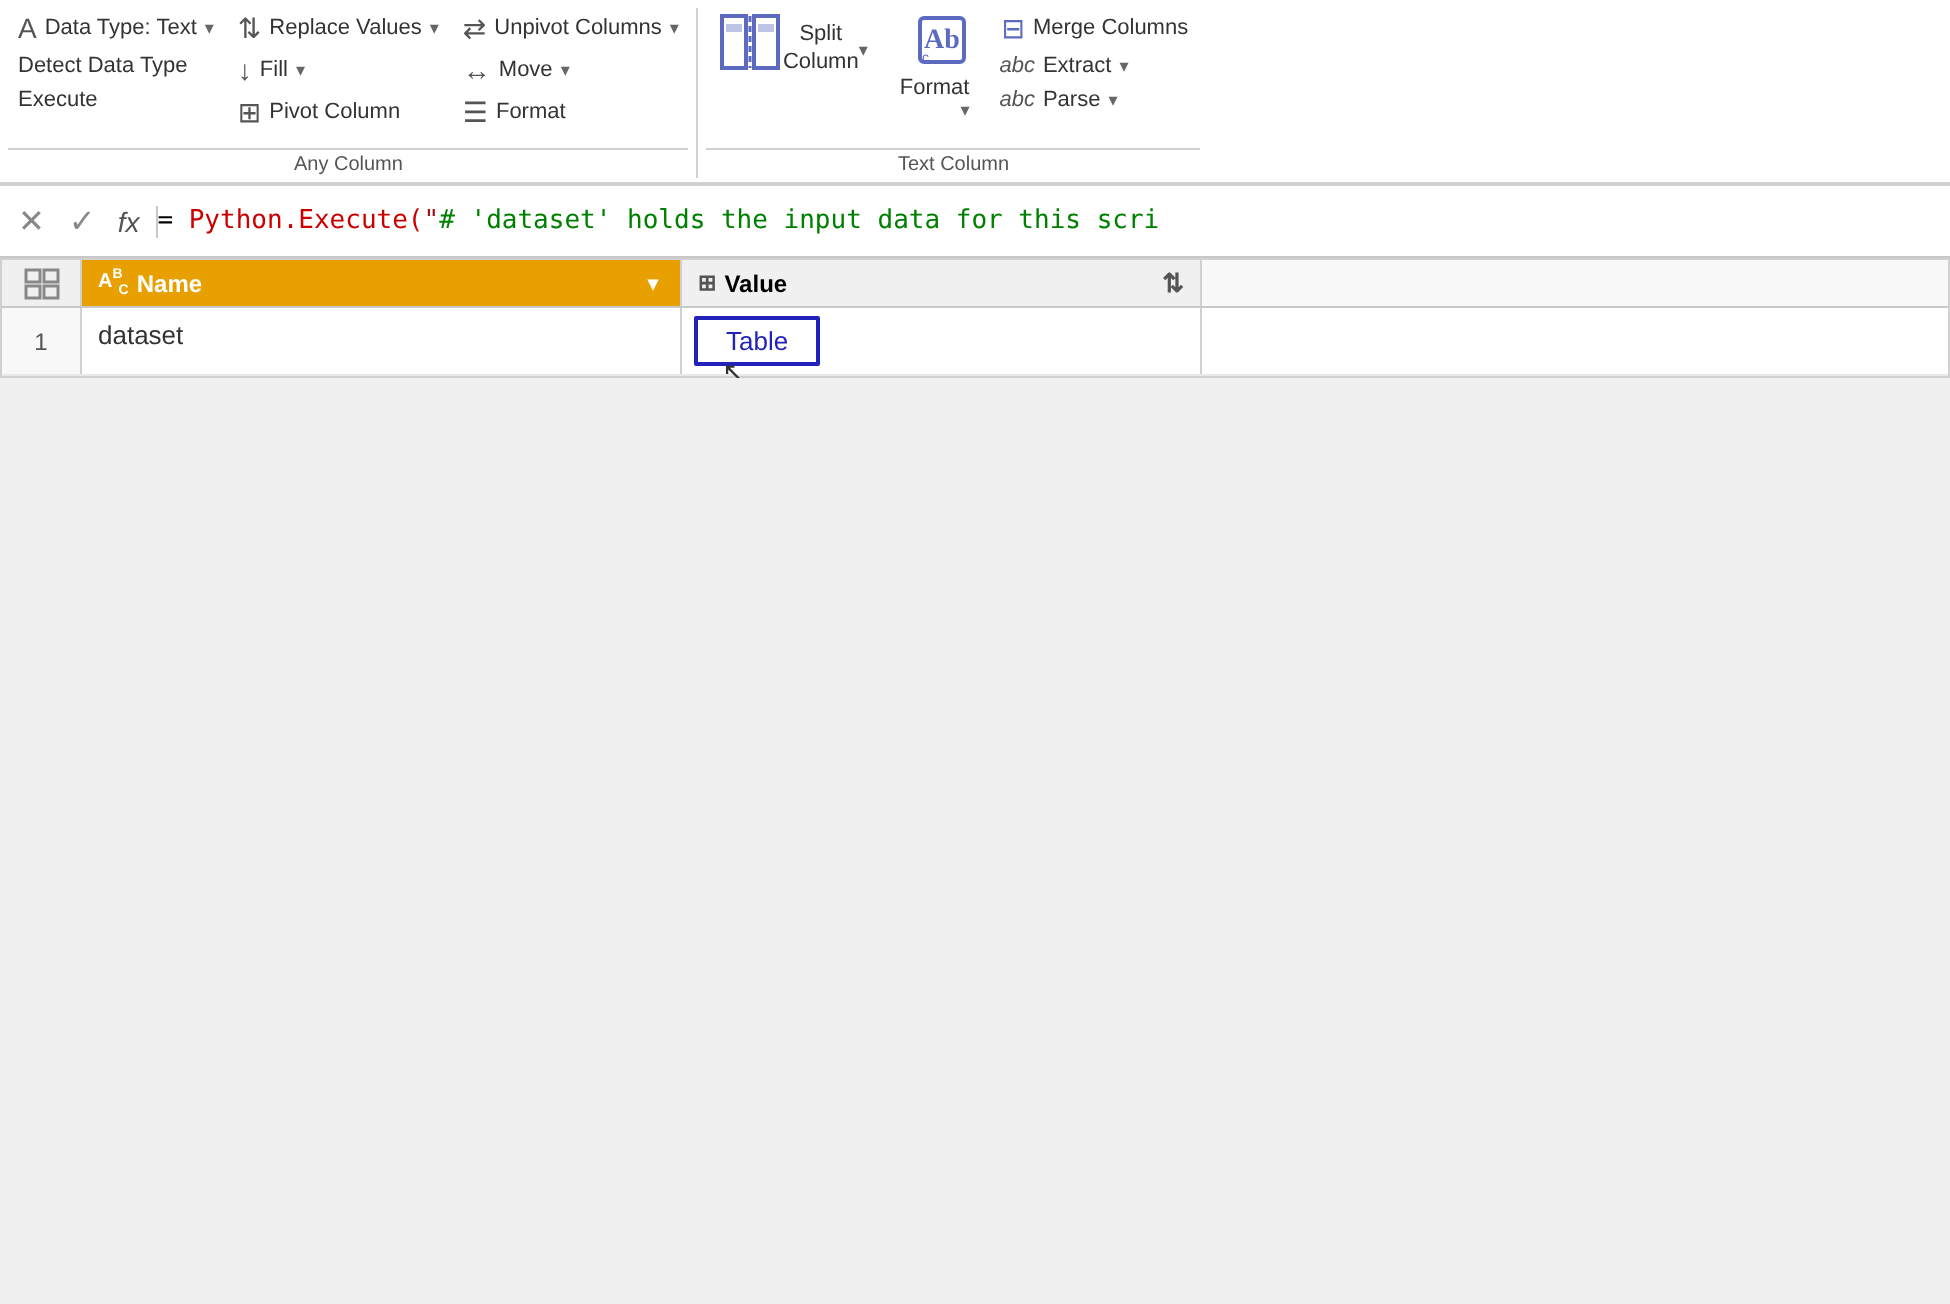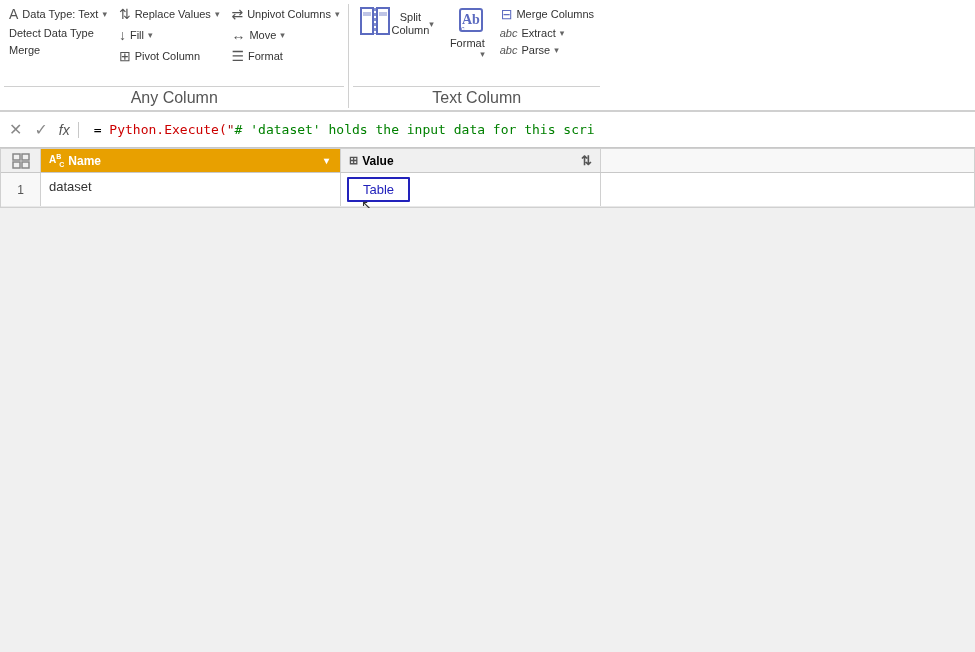--- a/index.html
+++ b/index.html
@@ -68,21 +68,21 @@
       font-size: 16px;
       color: #888;
       cursor: pointer;
       padding: 1px 3px;
     }
 
     .fx-label {
       font-style: italic;
       font-size: 14px;
       color: #555;
-      margin-right: 15px;
+      margin-right: 0;
       border-right: 1px solid #c8c8c8;
       padding-right: 8px;
     }
 
     .formula-text {
       font-family: 'Consolas', monospace;
       font-size: 13px;
       color: #333;
       flex: 1;
     }
@@ -237,25 +237,25 @@
     .group-content {
       display: flex;
       flex-direction: row;
       align-items: flex-start;
       gap: 2px;
       flex: 1;
     }
 
     .group-label-bar {
       text-align: center;
-      font-size: 16px;
+      font-size: 10px;
       color: #555;
       padding: 2px 0 3px 0;
       border-top: 1px solid #d0d0d0;
-      margin-top: 20px;
+      margin-top: 8px;
     }
 
     .vertical-group {
       display: flex;
       flex-direction: column;
       gap: 1px;
     }
 
     .split-col-btn {
       display: flex;
@@ -301,21 +301,21 @@
       <div class="vertical-group">
         <div class="ribbon-btn-small">
           <span class="btn-icon-sm">A</span>
           <span>Data Type: Text</span>
           <span class="dropdown-arrow">▾</span>
         </div>
         <div class="ribbon-btn-small">
           <span>Detect Data Type</span>
         </div>
         <div class="ribbon-btn-small">
-          <span>Merge</span>
+          <span>Execute</span>
         </div>
       </div>
 
       <div class="vertical-group">
         <div class="ribbon-btn-small">
           <span class="btn-icon-sm">⇅</span>
           <span>Replace Values</span>
           <span class="dropdown-arrow">▾</span>
         </div>
         <div class="ribbon-btn-small">

